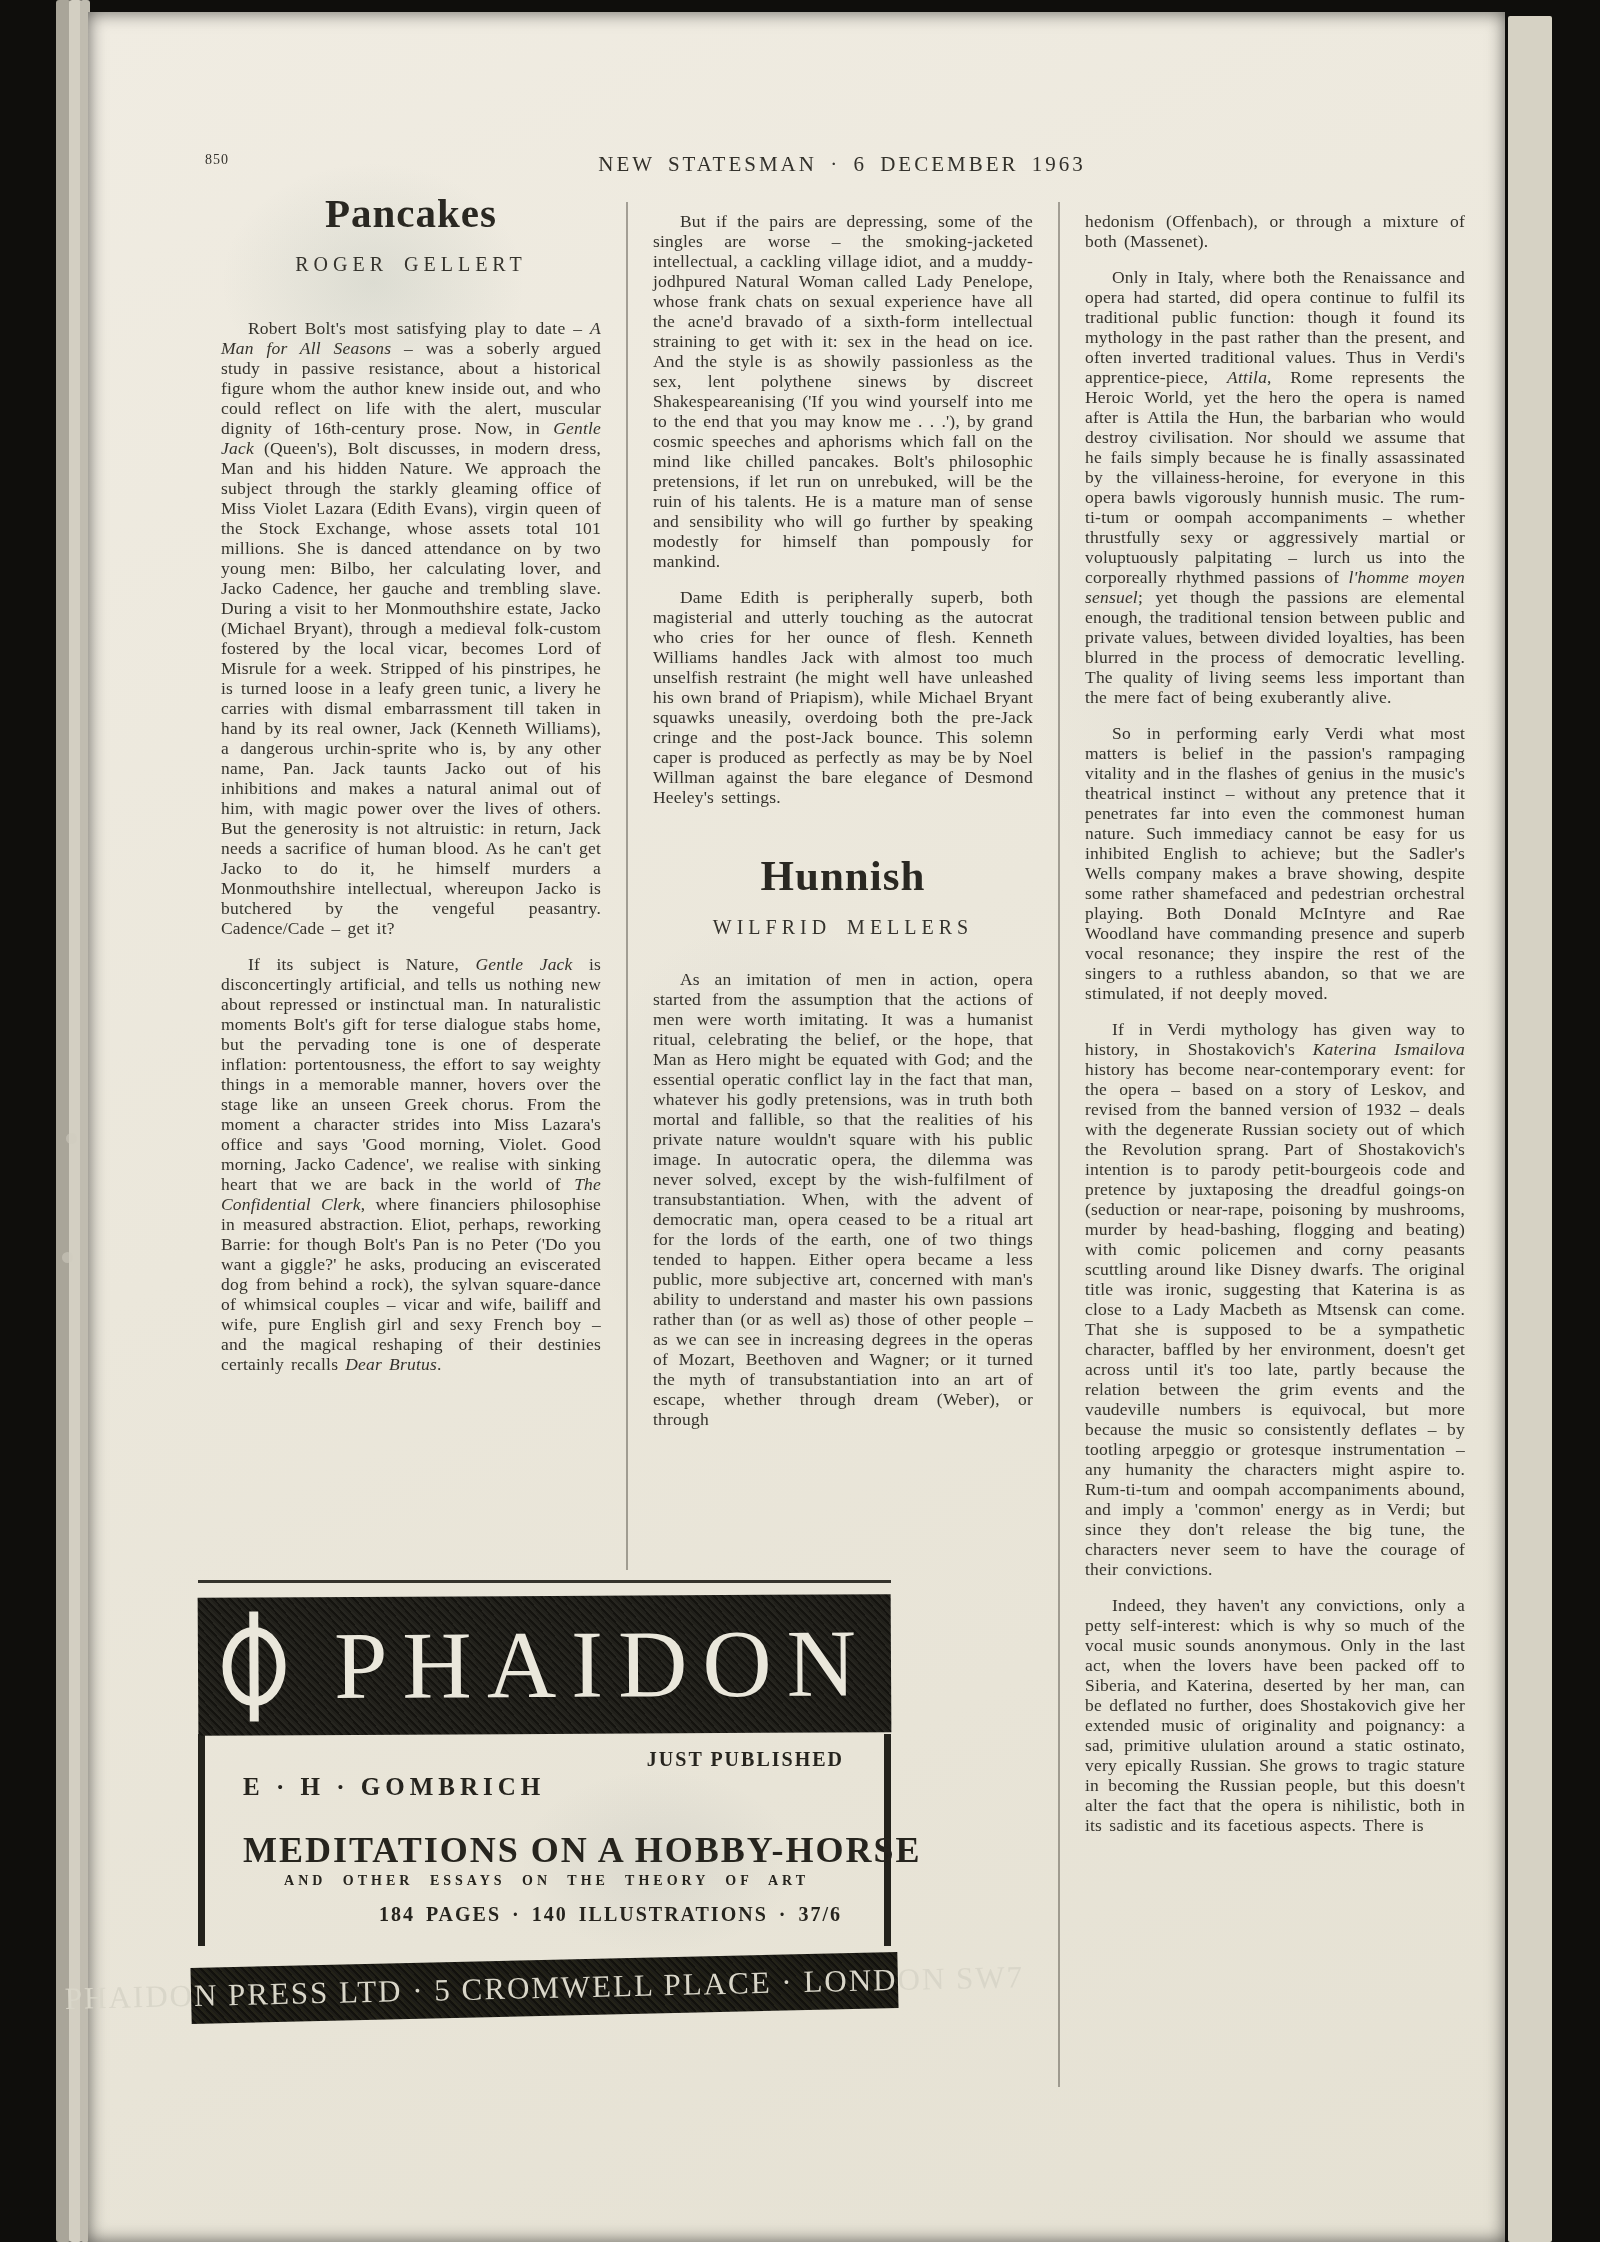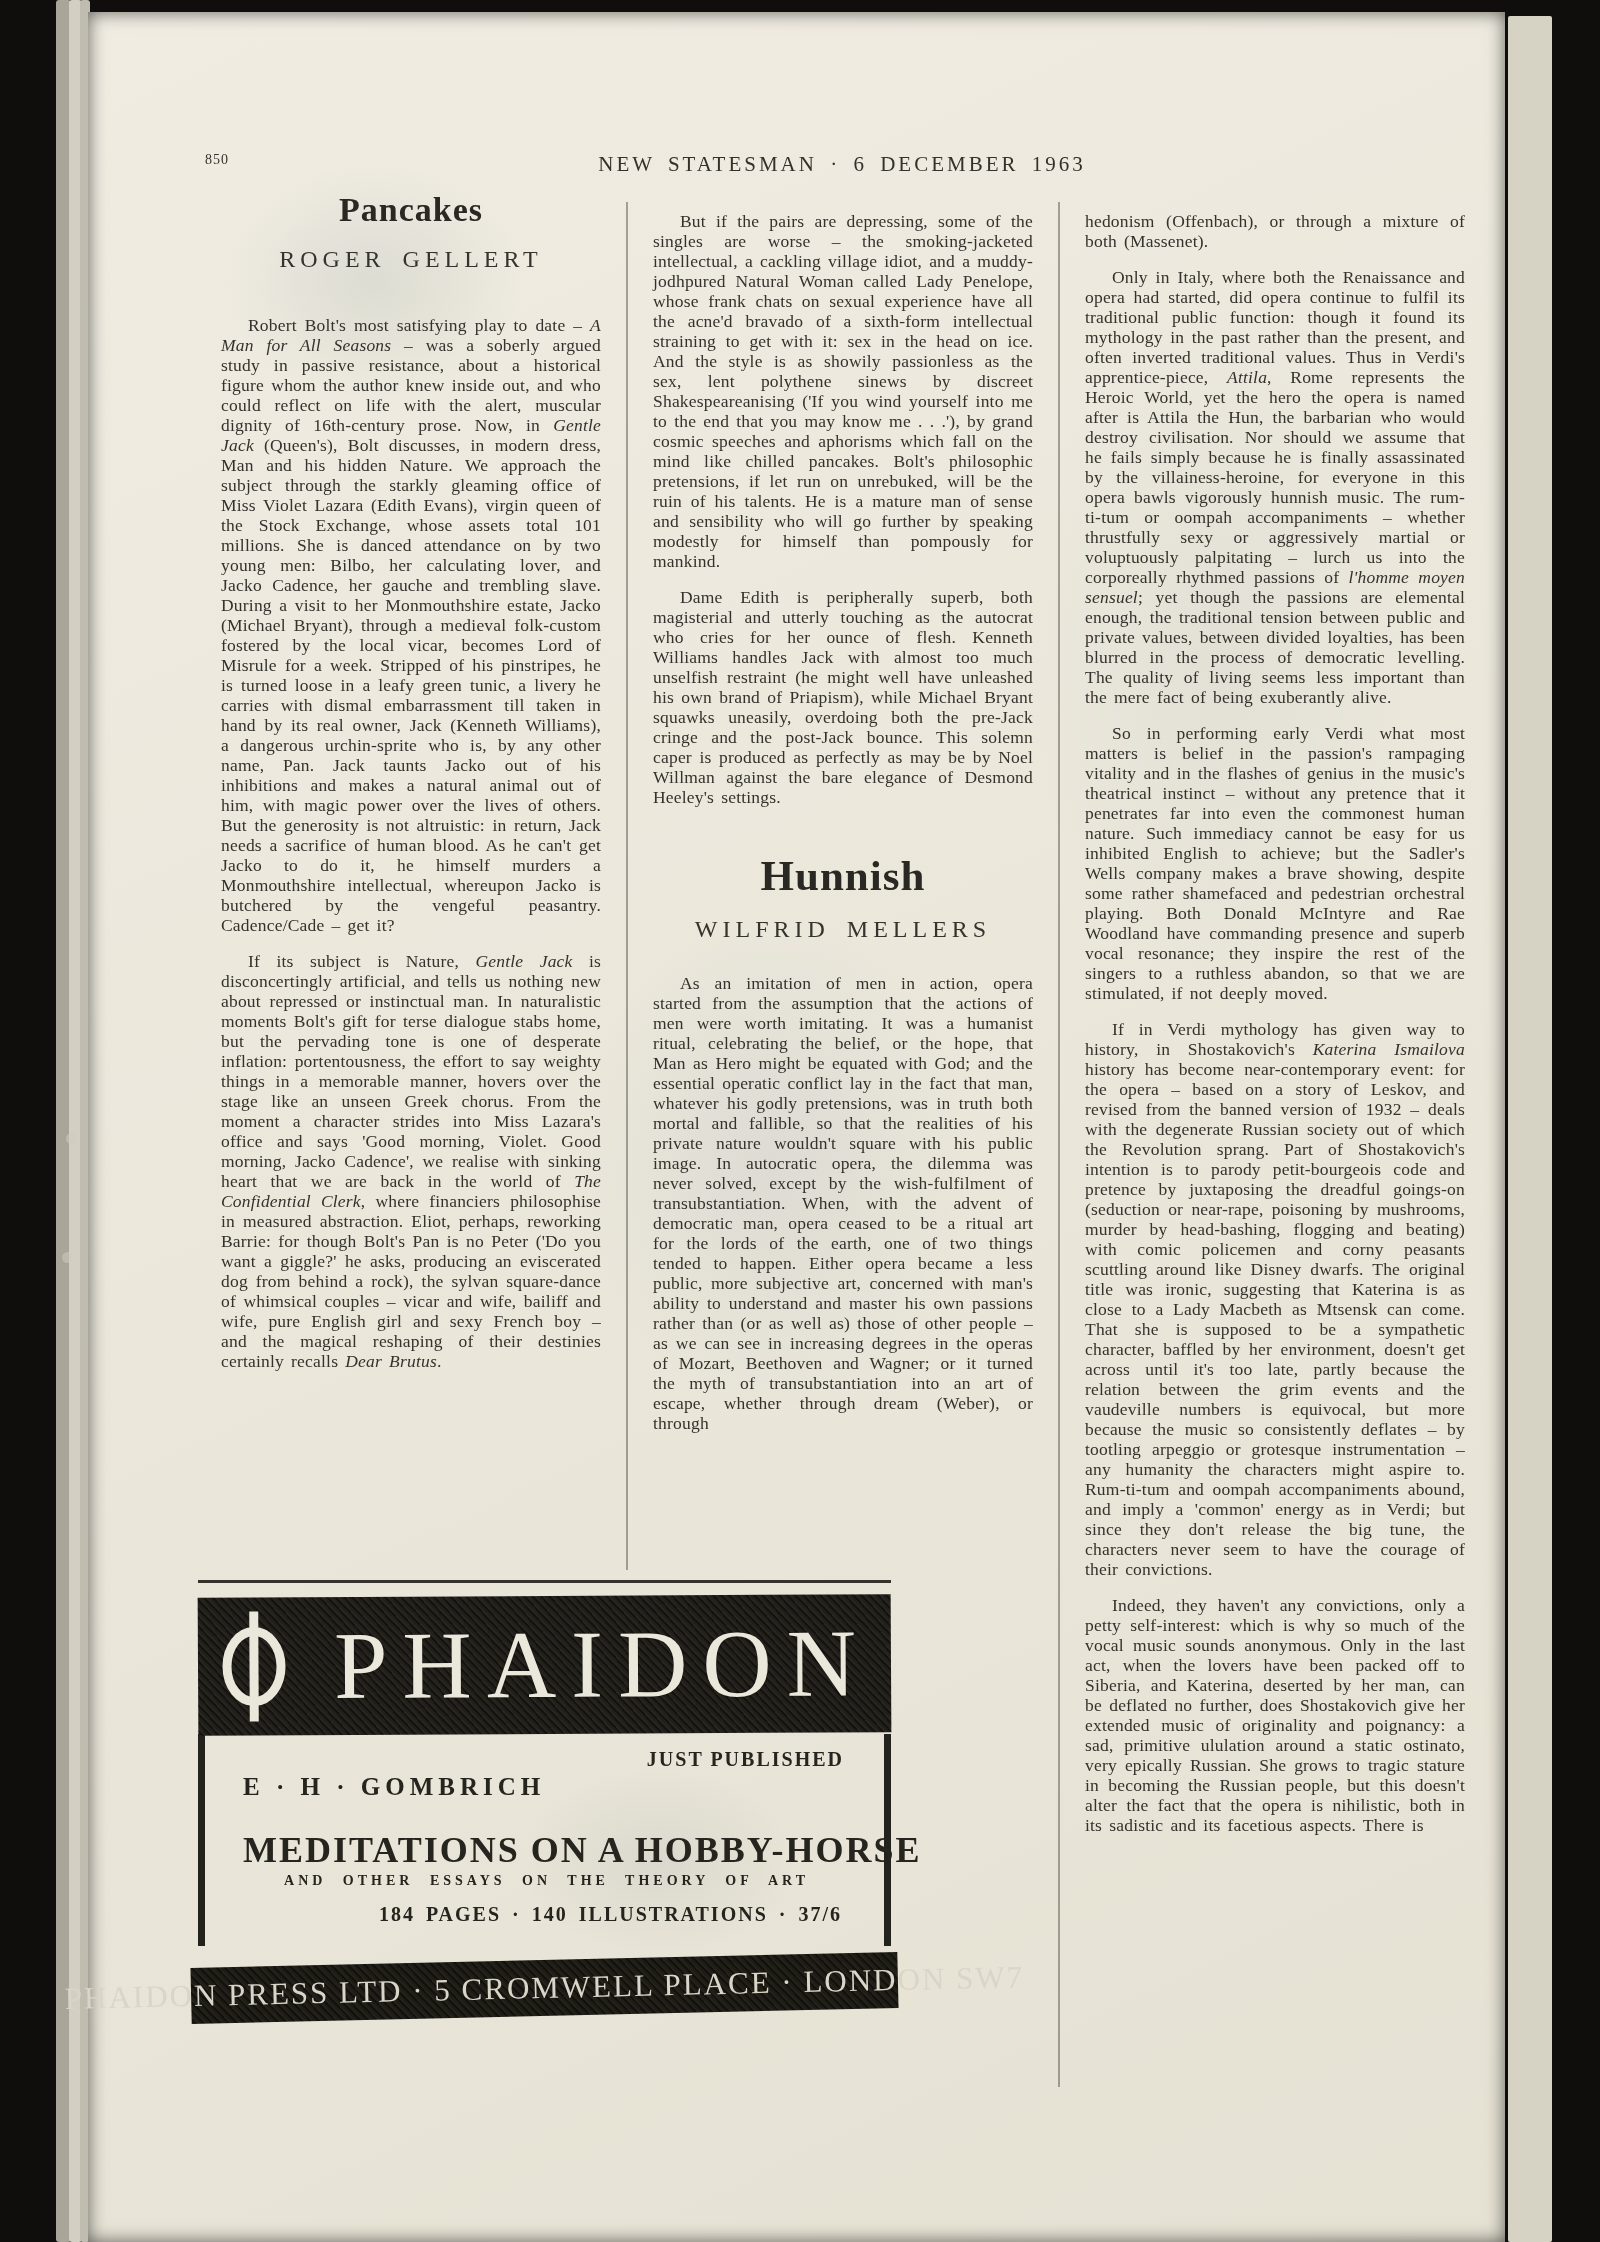--- a/index.html
+++ b/index.html
@@ -32,25 +32,25 @@
     font-size:21px;letter-spacing:3px;word-spacing:5px;color:#33312b;
   }
   .vrule{position:absolute;width:2px;background:rgba(70,67,58,.45);}
   .vr1{left:538px;top:190px;height:1368px;}
   .vr2{left:970px;top:190px;height:1885px;}
   .col{position:absolute;width:412px;color:#34322c;}
   .col1{left:117px;top:180px;}
   .col2{left:549px;top:183px;}
   .col3{left:981px;top:183px;height:1900px;overflow:hidden;}
   .art-title{
-    margin:0;text-align:center;font-size:34px;font-weight:bold;color:#2a2822;
+    margin:0;text-align:center;font-size:41px;font-weight:bold;color:#2a2822;
     letter-spacing:1px;line-height:1.05;
   }
   .art-byline{
-    margin:18px 0 0 0;text-align:center;font-size:24px;letter-spacing:5px;
+    margin:18px 0 0 0;text-align:center;font-size:20px;letter-spacing:5px;
     color:#35332d;word-spacing:6px;
   }
   .col1 .art-byline{margin-bottom:42px;}
   .head2{margin-top:46px;}
   .head2 .art-title{font-size:43px;}
   .head2 .art-byline{margin-bottom:30px;}
   p.body{
     margin:16px;font-size:17.5px;line-height:20px;text-align:justify;
     text-indent:27px;letter-spacing:.2px;word-spacing:2.5px;color:#34322c;
   }

